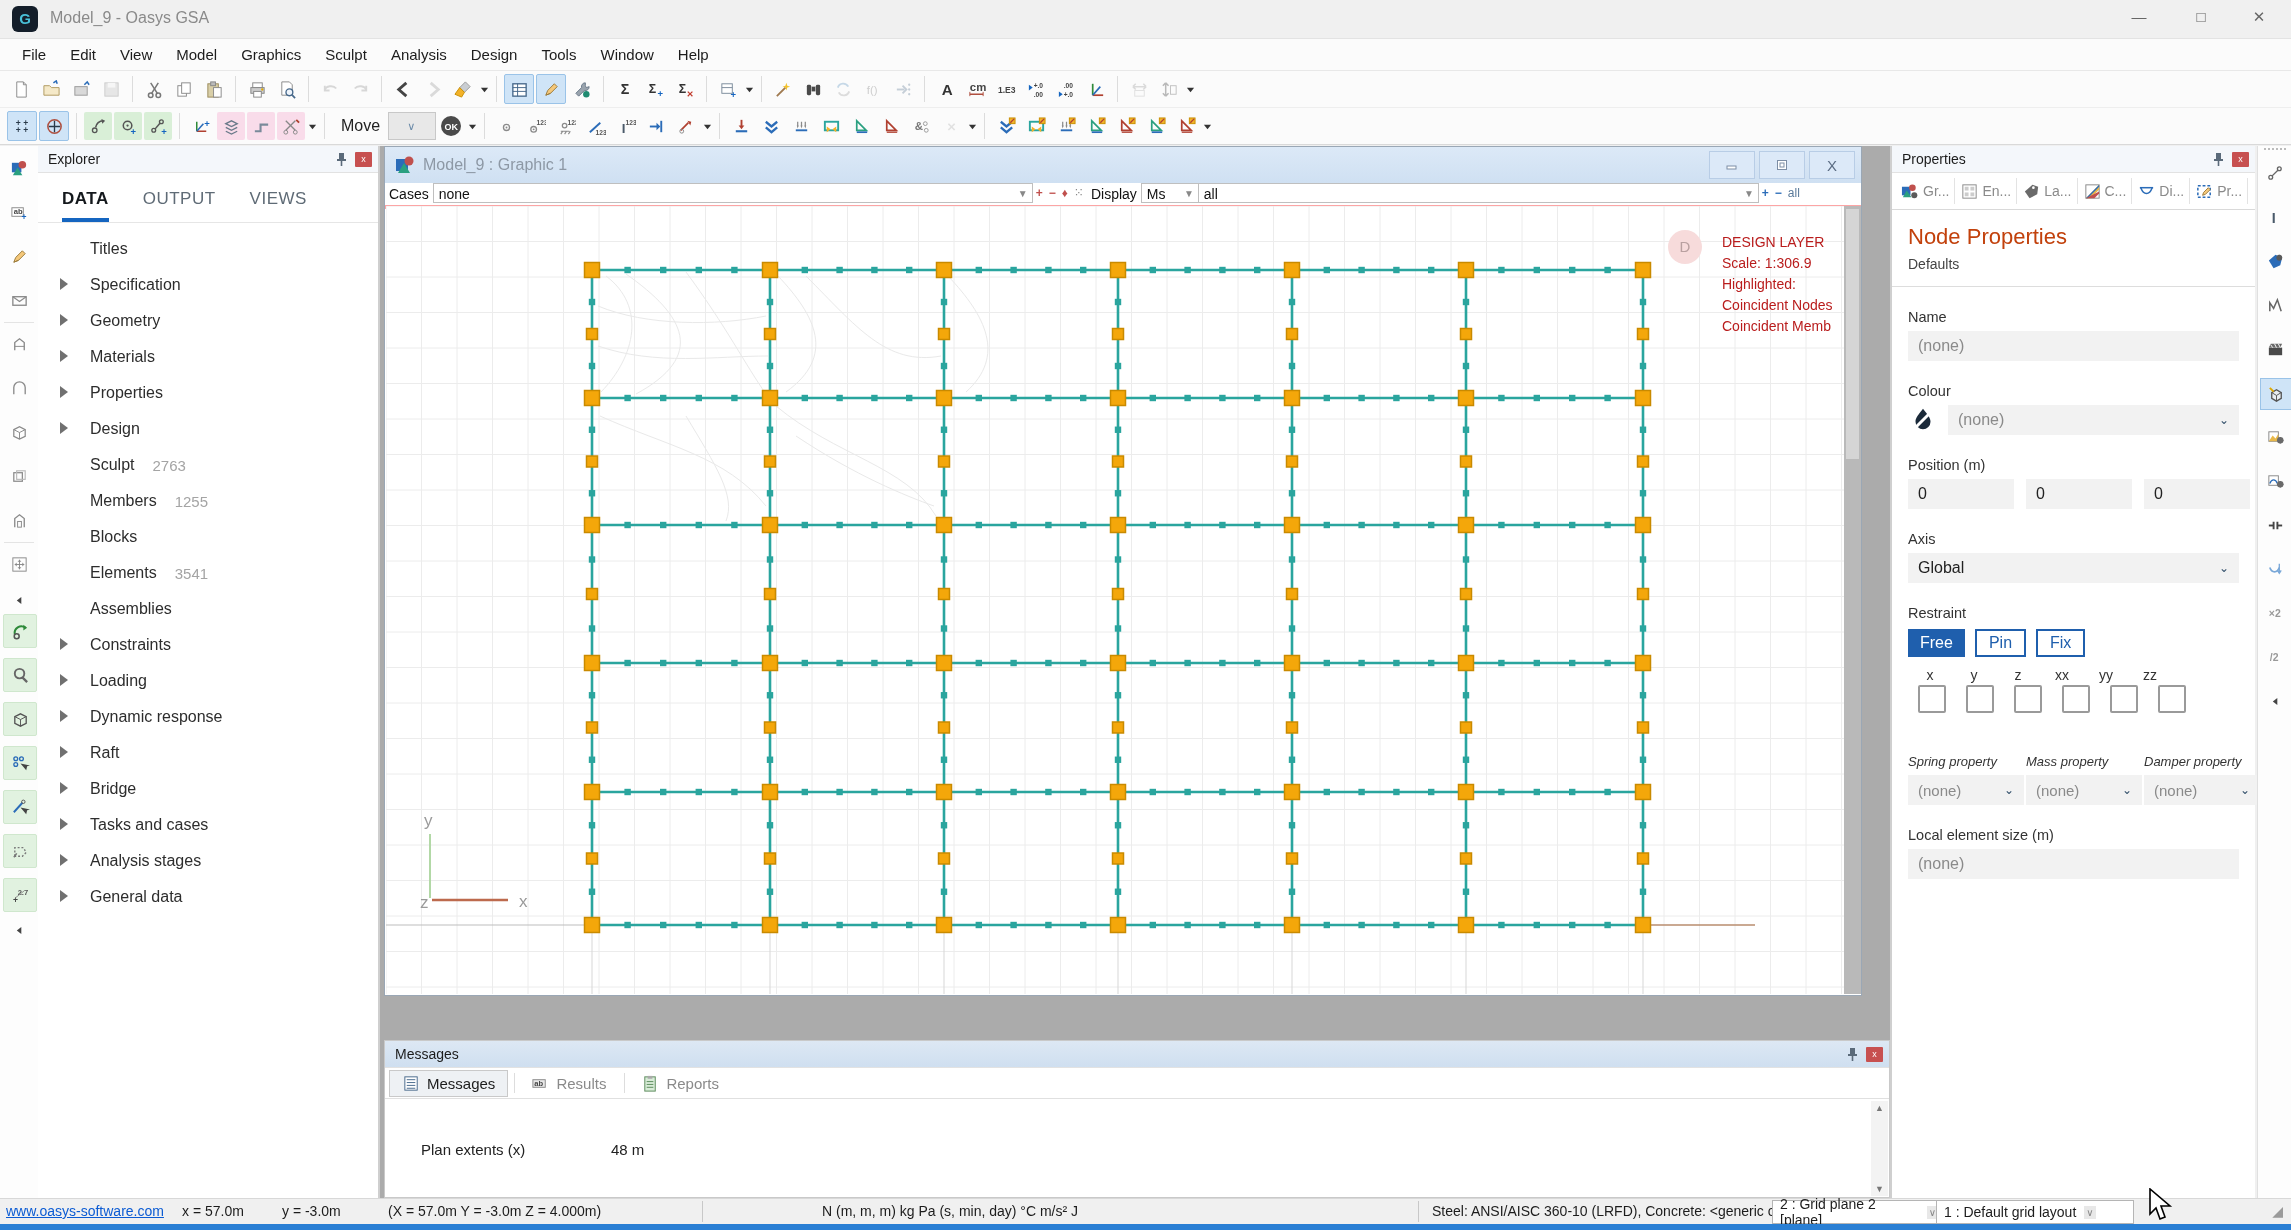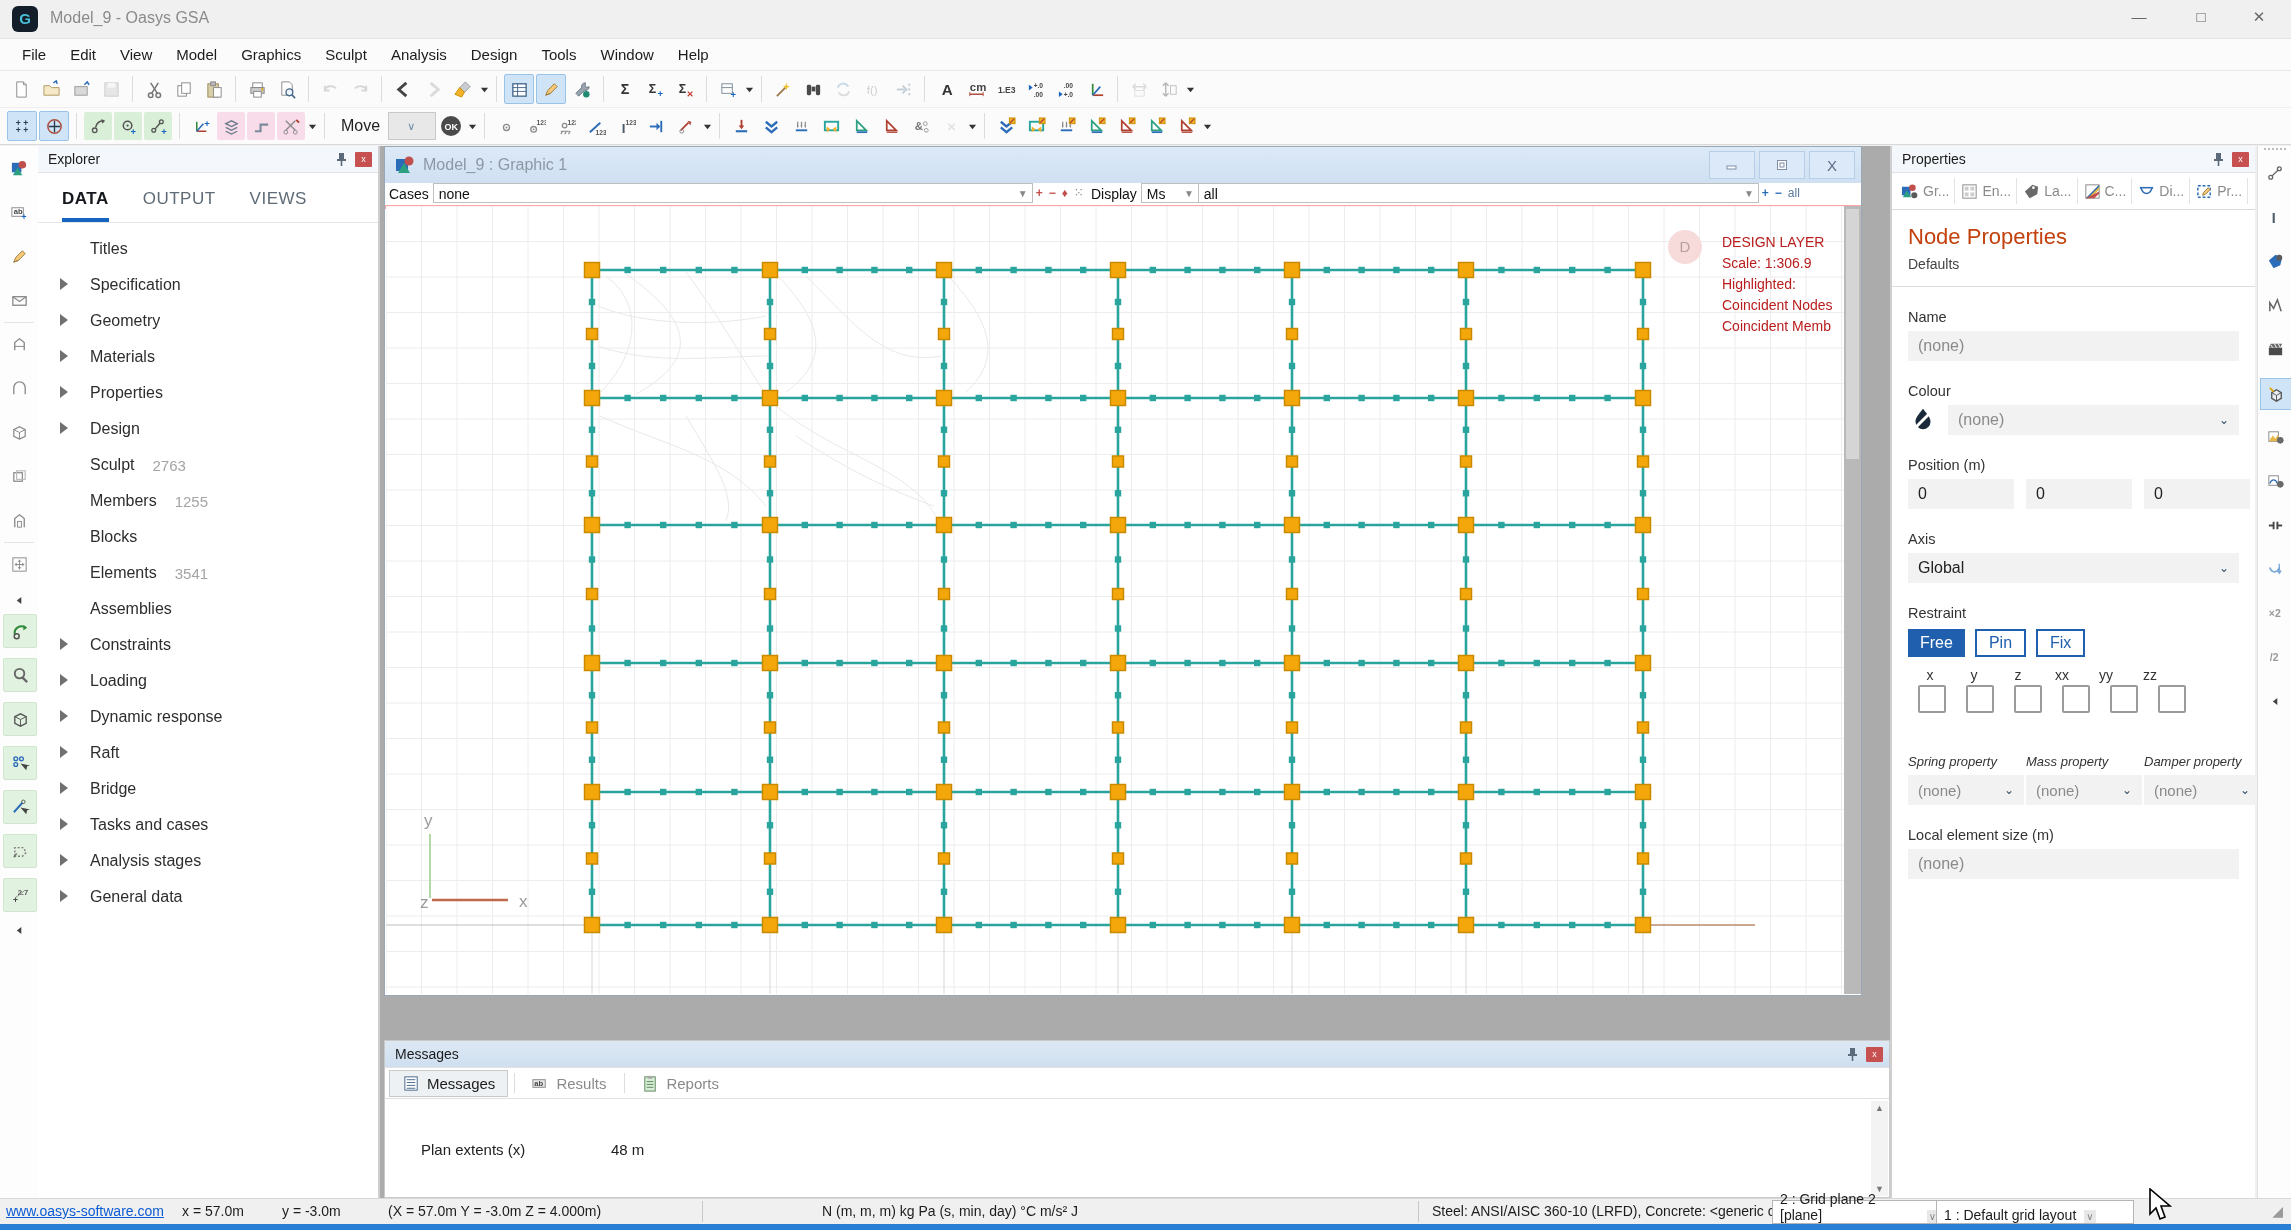--- a/index.html
+++ b/index.html
@@ -110,21 +110,21 @@
   
   #rightstrip{left:2257px;top:146px;width:34px;height:1052px;background:#fdfdfd;border-left:1px solid #e0e0e0;}
   .rsbtn{left:2px;width:30px;height:30px;display:flex;align-items:center;justify-content:center;}
   .rsbtn.sel{background:#cfe4f7;border:1px solid #9ac3e8;}
   #rs-handle{left:6px;top:2px;width:22px;border-top:2px dotted #bbb;}
   
   #statusbar{left:0;top:1198px;width:2291px;height:26px;background:#f0f0f0;border-top:1px solid #d8d8d8;font-size:14px;color:#1c1c1c;}
   #statusbar .seg{position:absolute;top:4px;white-space:nowrap;}
   .sdiv{position:absolute;top:2px;width:1px;height:21px;background:#c8c8c8;}
   #sb-link{color:#0b5bd3;text-decoration:underline;}
-  .sb-combo{position:absolute;top:1px;height:22px;border:1px solid #b5b5b5;background:#fff;display:flex;align-items:flex-end;padding:0 4px 0 7px;font-size:14px;}
+  .sb-combo{position:absolute;top:1px;height:22px;border:1px solid #b5b5b5;background:#fff;display:flex;align-items:center;padding:0 4px 0 7px;font-size:14px;}
   .sb-combo .chev{margin-left:8px;color:#888;font-size:10px;background:#e8e8e8;padding:1px 2px;}
   #taskline{left:0;top:1224px;width:2291px;height:6px;background:#2a7fd4;}
   svg{display:block;}
   .cursor-arrow{position:absolute;pointer-events:none;}
 </style>
 </head>
 <body>
 
 <div id="titlebar" class="abs">
   <div id="app-icon" class="abs">G</div>

